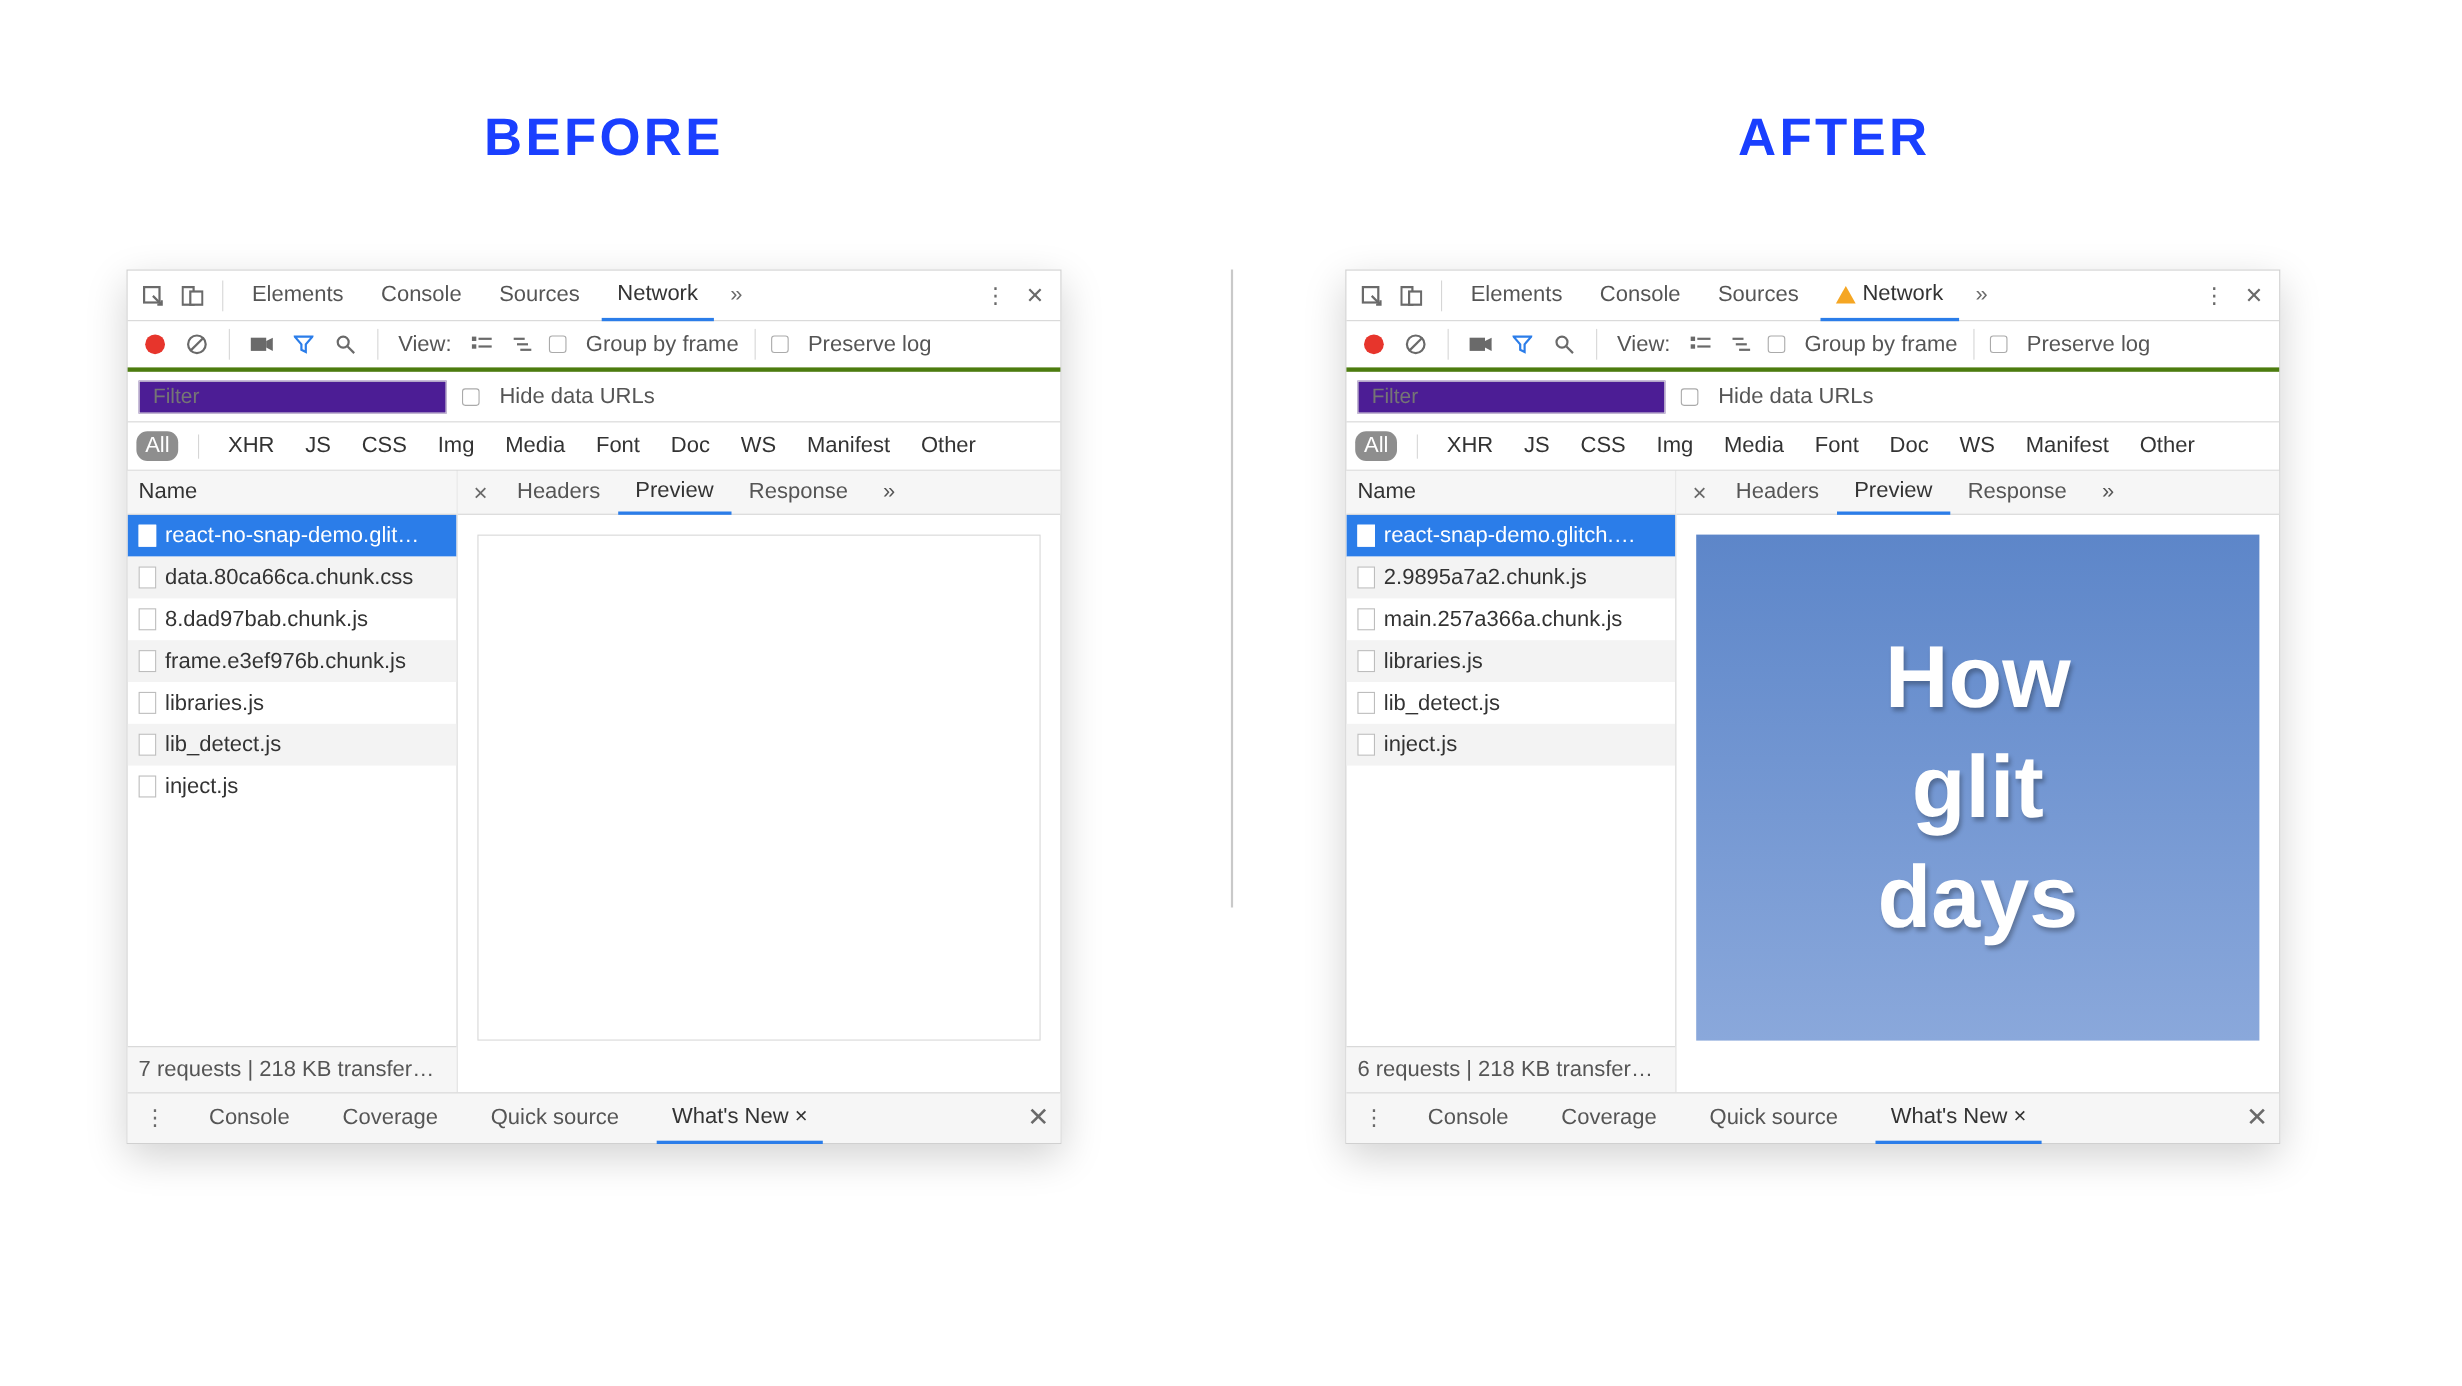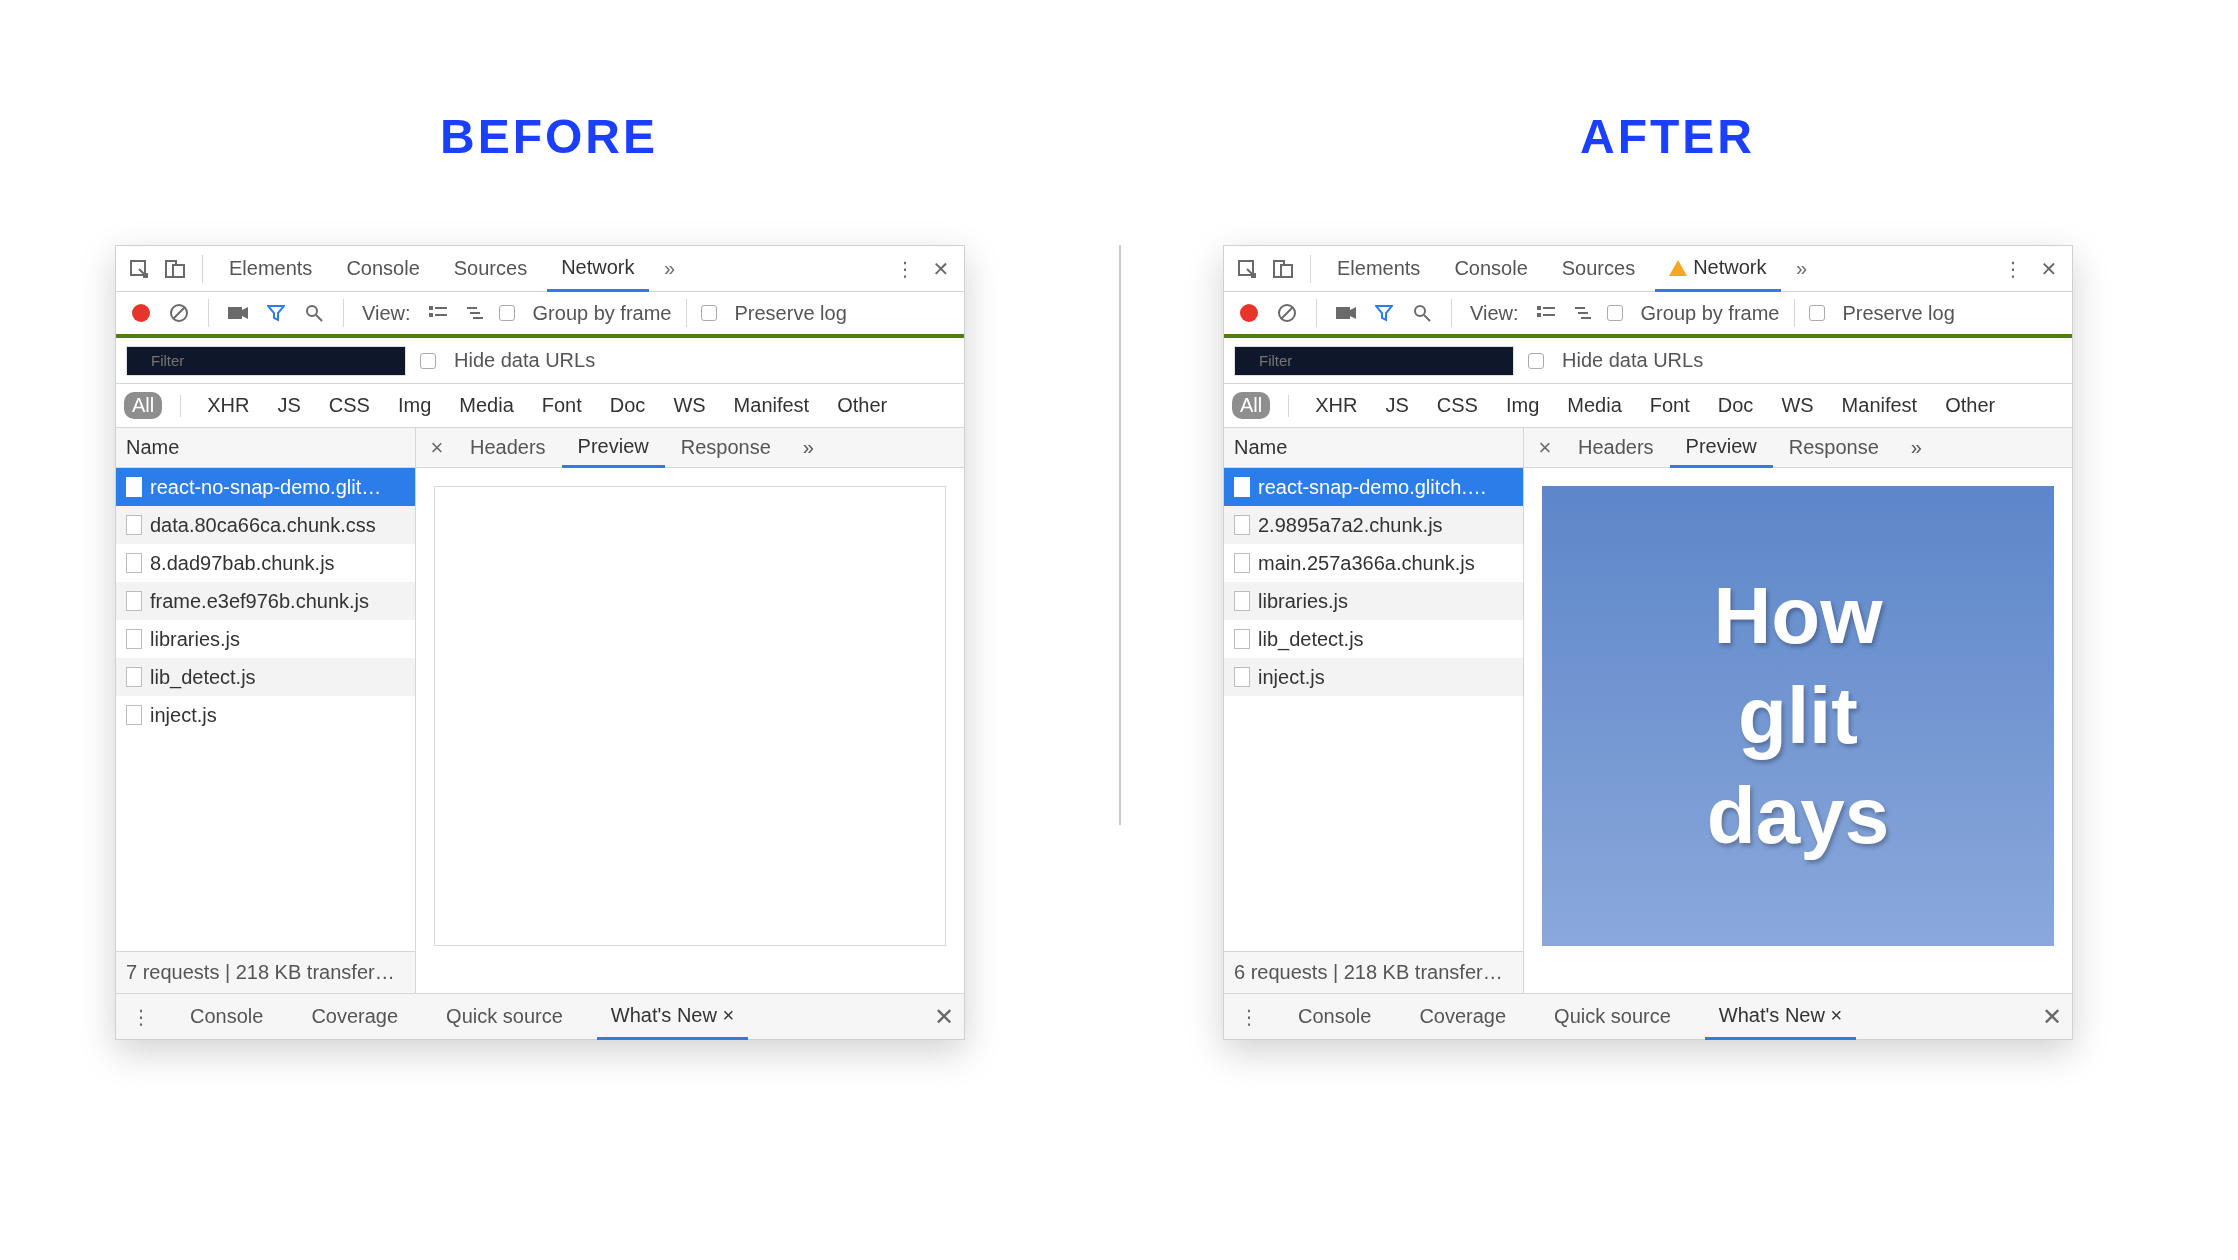--- a/index.html
+++ b/index.html
@@ -1,18 +1,18 @@
 <!DOCTYPE html>
 <html><head>
 <meta charset="utf-8">
 <style>
   * { box-sizing: border-box; margin: 0; padding: 0; }
   html, body { width: 2238px; height: 1260px; background: #fff; font-family: "Helvetica Neue", Arial, sans-serif; }
   .stage { position: relative; width: 2238px; height: 1260px; }
-  .title { position: absolute; top: 109px; font-size: 48px; font-weight: 700; color: #1a3fff; letter-spacing: 3px; }
+  .title { position: absolute; top: 98px; font-size: 48px; font-weight: 700; color: #1a3fff; letter-spacing: 3px; }
   .divider { position: absolute; left: 1119px; top: 245px; width: 2px; height: 580px; background: #c9c9c9; }
   .panel {
     position: absolute; top: 245px; width: 850px; height: 795px;
     background: #fff; border: 1px solid #d0d0d0;
     box-shadow: 0 12px 35px rgba(0,0,0,0.18);
     display: flex; flex-direction: column;
     font-size: 20px; color: #333;
   }
   
   .tb1 { height: 46px; border-bottom: 1px solid #d6d6d6; display: flex; align-items: center; padding: 0 8px; gap: 6px; }
@@ -23,21 +23,21 @@
   .kebab { margin-left: auto; }
   
   .tb2 { height: 46px; border-bottom: 4px solid #4d7c0f; display: flex; align-items: center; padding: 0 10px; gap: 8px; color: #555; }
   .rec { width: 18px; height: 18px; border-radius: 50%; background: #e7352c; }
   .funnel { color: #2b7de9; }
   .view-label { color: #555; margin: 0 4px; }
   .chk { display: flex; align-items: center; gap: 18px; color: #555; }
   .chk .box { width: 16px; height: 16px; border: 1px solid #aaa; border-radius: 3px; background: #fff; }
   
   .tb3 { height: 46px; border-bottom: 1px solid #d6d6d6; display: flex; align-items: center; padding: 0 10px; gap: 14px; }
-  .filter-input { width: 280px; height: 30px; padding: 2px 24px; border: 1px solid #e0e0e0; background: #0f172a; font-size: 15px; color: #888; }
+  .filter-input { width: 280px; height: 30px; padding: 2px 12px; border: 1px solid #e0e0e0; background: #4c1d95; font-size: 19px; color: #888; }
   
   .pills { height: 44px; border-bottom: 1px solid #d6d6d6; display: flex; align-items: center; padding: 0 8px; gap: 12px; color: #333; }
   .pill { padding: 2px 8px; border-radius: 10px; cursor: pointer; }
   .pill.active { background: #8e8e8e; color: #fff; }
   
   .split { flex: 1; display: flex; min-height: 0; }
   .left { width: 300px; border-right: 1px solid #d6d6d6; display: flex; flex-direction: column; }
   .left .hdr { height: 40px; border-bottom: 1px solid #d6d6d6; display: flex; align-items: center; padding: 0 10px; color: #333; background: #f6f6f6; }
   .rows { flex: 1; overflow: hidden; }
   .row { height: 38px; display: flex; align-items: center; padding: 12px 10px; gap: 8px; cursor: pointer; }

